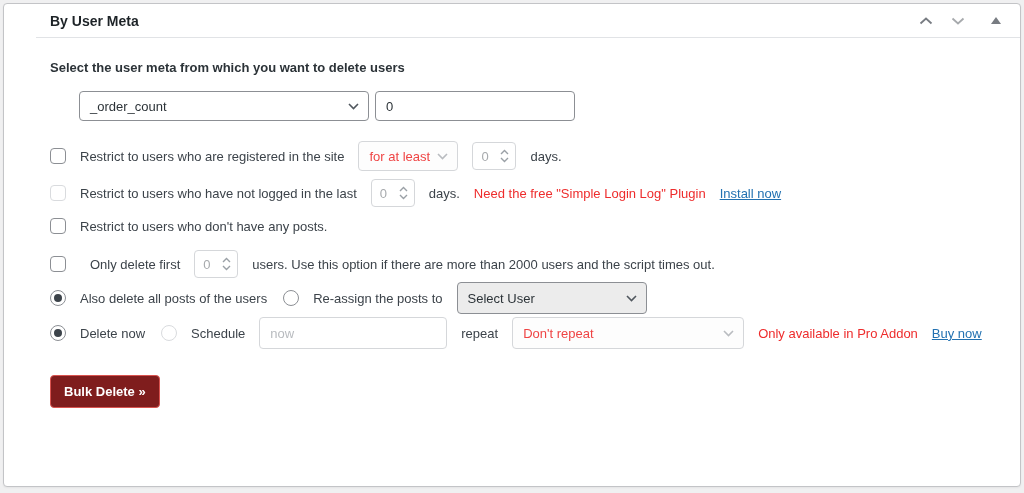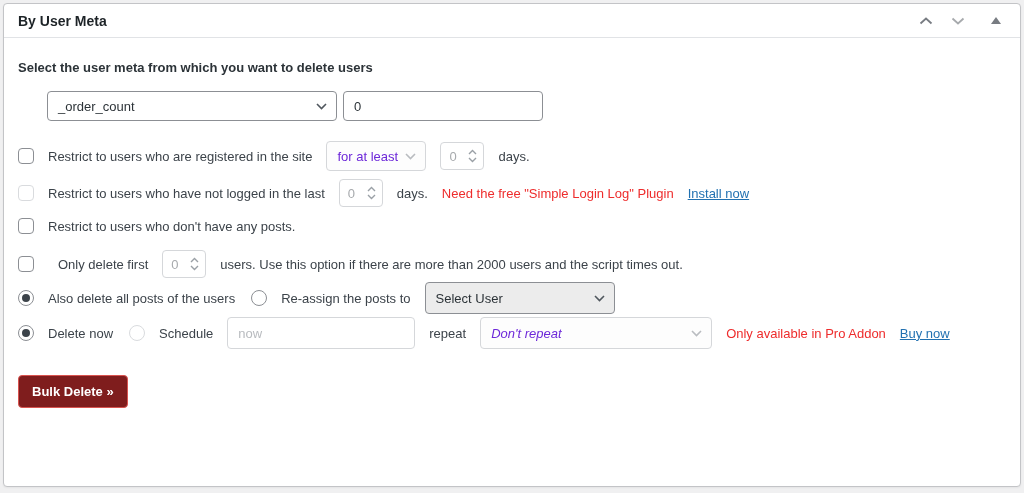--- a/index.html
+++ b/index.html
@@ -9,20 +9,21 @@
     font-family:"Liberation Sans", sans-serif;
     font-size:13px;
     color:#3c434a;
     position:relative;
     overflow:hidden;
   }
   .panel {
     position:absolute; left:3px; top:3px; width:1018px; height:484px;
     background:#fff; border:1px solid #c3c4c7; border-radius:4px;
     box-shadow:0 1px 2px rgba(0,0,0,.05);
+    padding-left:32px;
   }
   .panel-header {
     height:34px; display:flex; align-items:center;
     padding:0 14px; border-bottom:1px solid #e1e3e6;
   }
   .panel-title { font-size:14px; font-weight:bold; color:#1d2327; }
   .header-actions { margin-left:auto; display:flex; align-items:center; gap:12px; }
   .icon-btn { width:20px; height:20px; display:flex; align-items:center; justify-content:center; cursor:pointer; }
   .tri-up { width:0; height:0; border-left:5px solid transparent; border-right:5px solid transparent; border-bottom:7px solid #787c82; }
   .panel-body { padding:10px 14px 0; }
@@ -32,28 +33,28 @@
   .h-filter { margin-top:36px; }
 
   .controls-row { display:flex; gap:6px; margin-top:16px;margin-left:29px; }
   .select {
     position:relative; height:30px; background:#fff;
     border:1px solid #8c8f94; border-radius:4px;
     display:flex; align-items:center; padding:0 26px 0 10px;
     color:#2c3338; cursor:pointer; white-space:nowrap;
   }
   .select .chev { position:absolute; right:9px; top:50%; margin-top:-3px; }
-  .select.disabled { border-color:#d5d7da; color:#6d28d9; background:#fdfdfd; cursor:default; }
+  .select.disabled { border-color:#d5d7da; color:#ef4444; background:#fdfdfd; cursor:default; }
   .select.disabled .chev polyline { stroke:#b9bcc0; }
   .select.gray { background:#ececec; }
   .sel-meta { width:290px; }
   .sel-operator { width:180px; }
   .sel-period { width:100px; height:30px; }
   .sel-user { width:190px; height:32px; }
-  .sel-repeat { width:232px; height:32px;font-style:italic; }
+  .sel-repeat { width:232px; height:32px; }
 
   .text-input {
     height:30px; border:1px solid #8c8f94; border-radius:4px;
     padding:0 10px; font-family:inherit; font-size:13px; color:#2c3338; background:#fff;
   }
   .inp-value { width:200px; }
   .inp-schedule { width:188px; height:32px; border-color:#d5d7da; }
   .inp-schedule::placeholder { color:#b8bbbf; }
 
   .help-text { margin-top:13px; color:#3c434a; }

